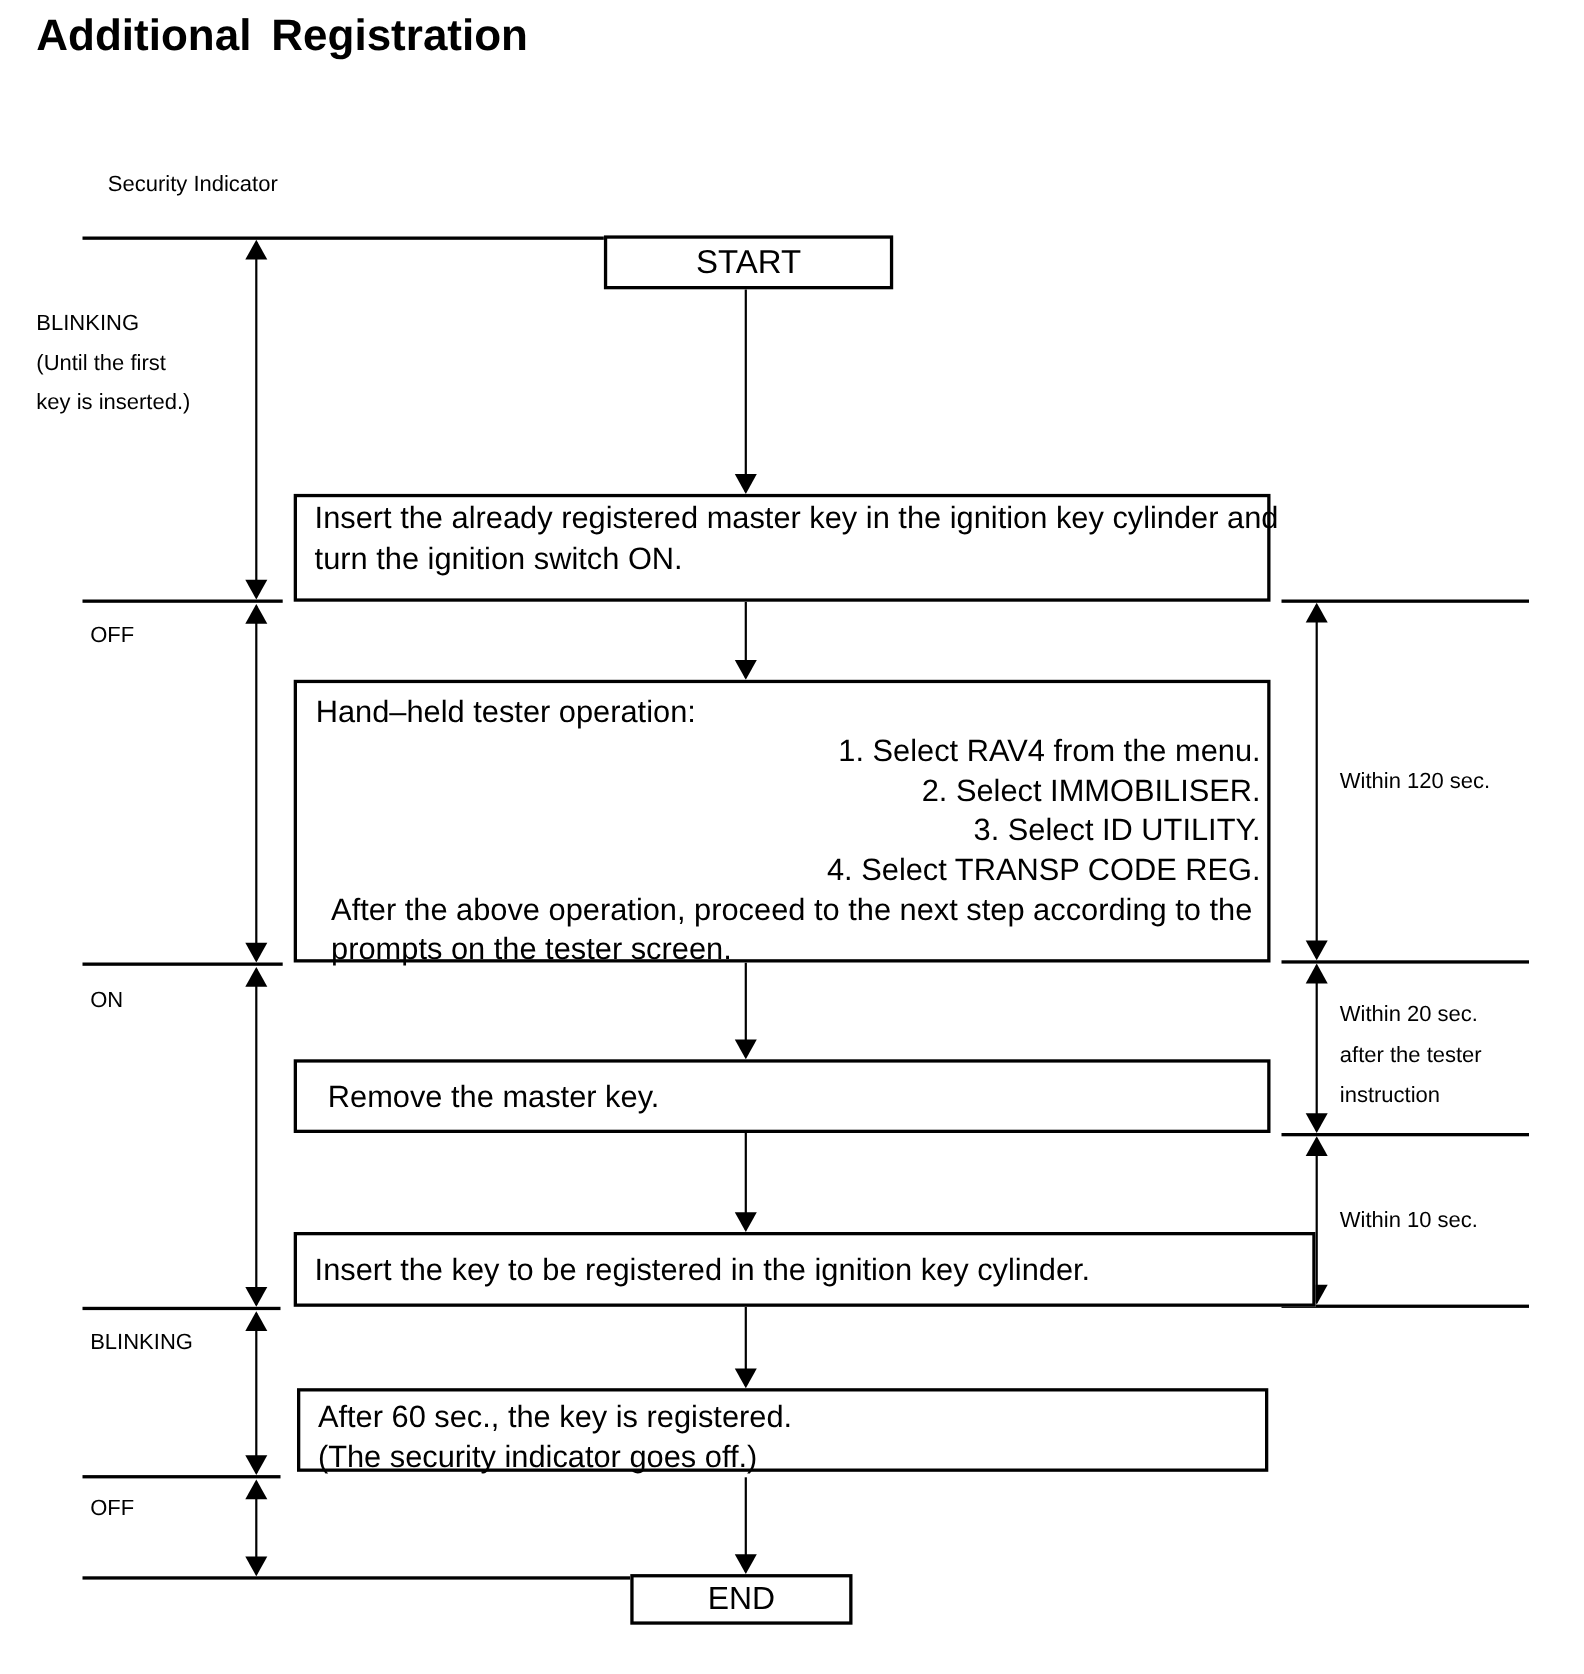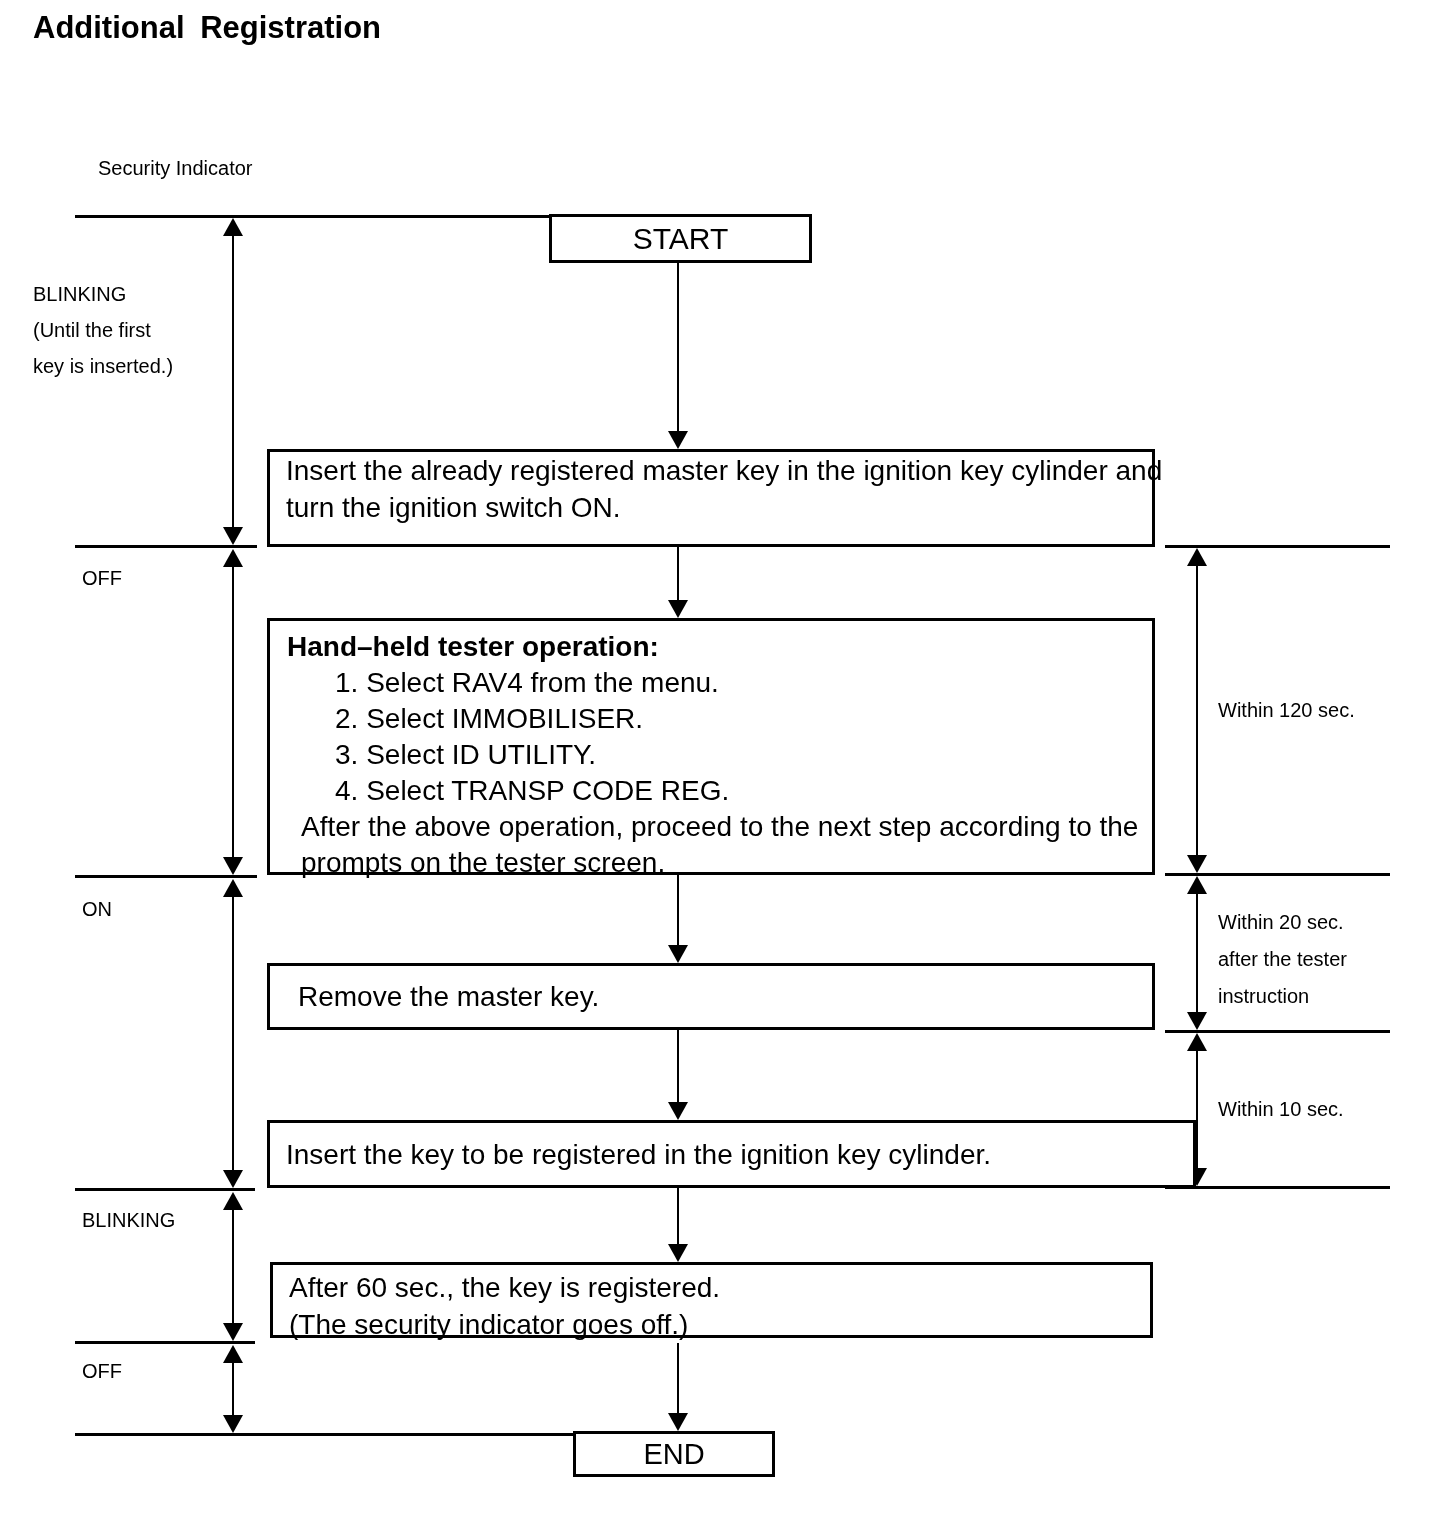--- a/index.html
+++ b/index.html
@@ -1,19 +1,19 @@
 <!DOCTYPE html>
 <html><head>
 <meta charset="utf-8">
 <style>
   html,body{margin:0;padding:0;background:#fff;}
   body{width:1440px;height:1522px;font-family:"Liberation Sans",sans-serif;color:#000;}
   #stage{position:relative;width:1440px;height:1522px;background:#fff;overflow:hidden;}
 
-  .title{position:absolute;left:33px;top:10px;font-size:31px;font-weight:bold;word-spacing:7px;white-space:nowrap;}
+  .title{position:absolute;left:33px;top:10px;font-size:40px;font-weight:bold;word-spacing:7px;white-space:nowrap;}
   .lbl{position:absolute;font-size:20px;line-height:36px;white-space:nowrap;}
 
   .hline{position:absolute;height:3px;background:#000;}
 
   .box{position:absolute;border:3px solid #000;box-sizing:border-box;background:#fff;font-size:28px;line-height:37px;}
   .box .ln{white-space:nowrap;}
   .terminal{display:flex;align-items:center;justify-content:center;font-size:30px;}
 
   .varrow{position:absolute;width:20px;}
   .varrow .shaft{position:absolute;left:9px;top:2px;bottom:2px;width:2px;background:#000;}
@@ -23,23 +23,23 @@
 
   
   .la{left:223px;}
   
   .ra{left:1187px;}
   
   .fa{left:668px;}
 
   .pad{padding:0 6px 0 16px;}
   .vcenter{display:flex;align-items:center;padding-left:16px;}
-  .steps{padding-left:48px;}
+  .steps{padding-left:48px;text-align:right;}
   .foot{padding-left:14px;}
-  .bold{font-weight:bold;}
+  .bold{font-weight:normal;}
 </style>
 </head>
 <body>
 
 <div id="stage">
 
   <div class="title">Additional Registration</div>
 
   <div class="lbl" style="left:98px;top:150px;">Security Indicator</div>
 

